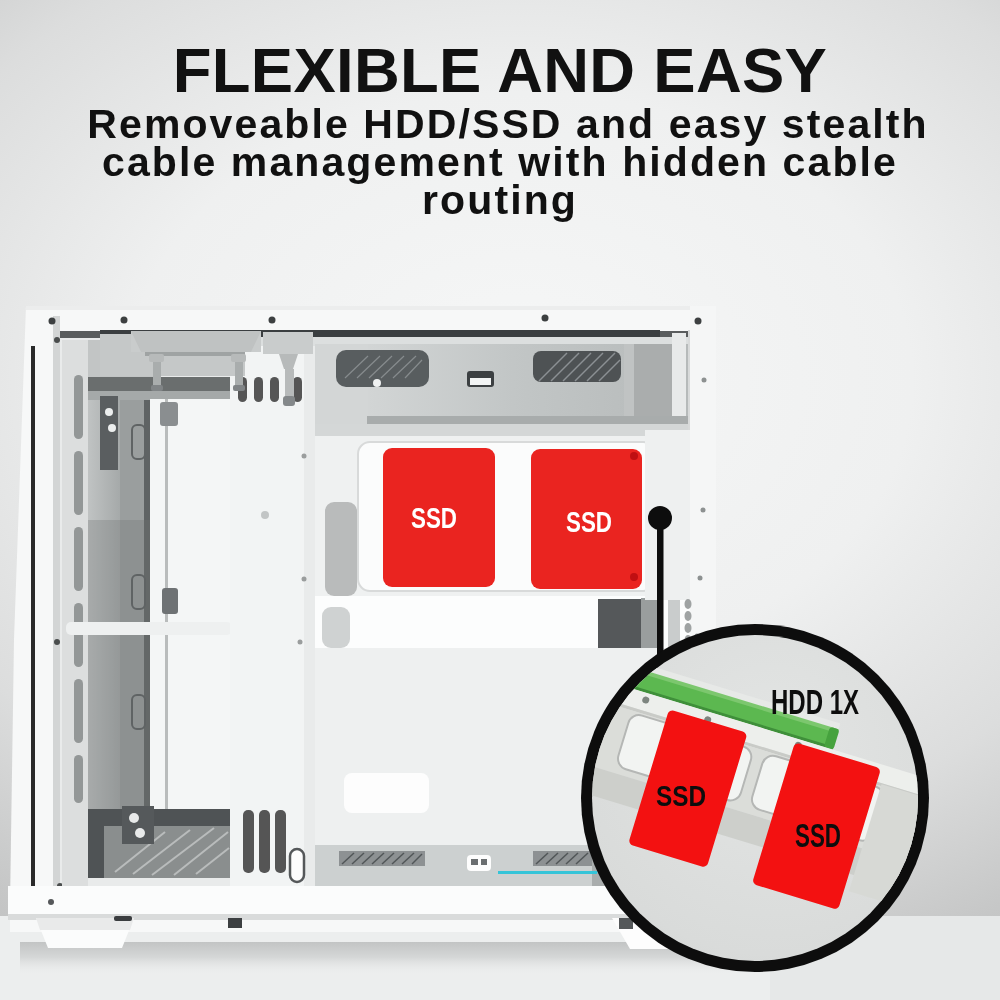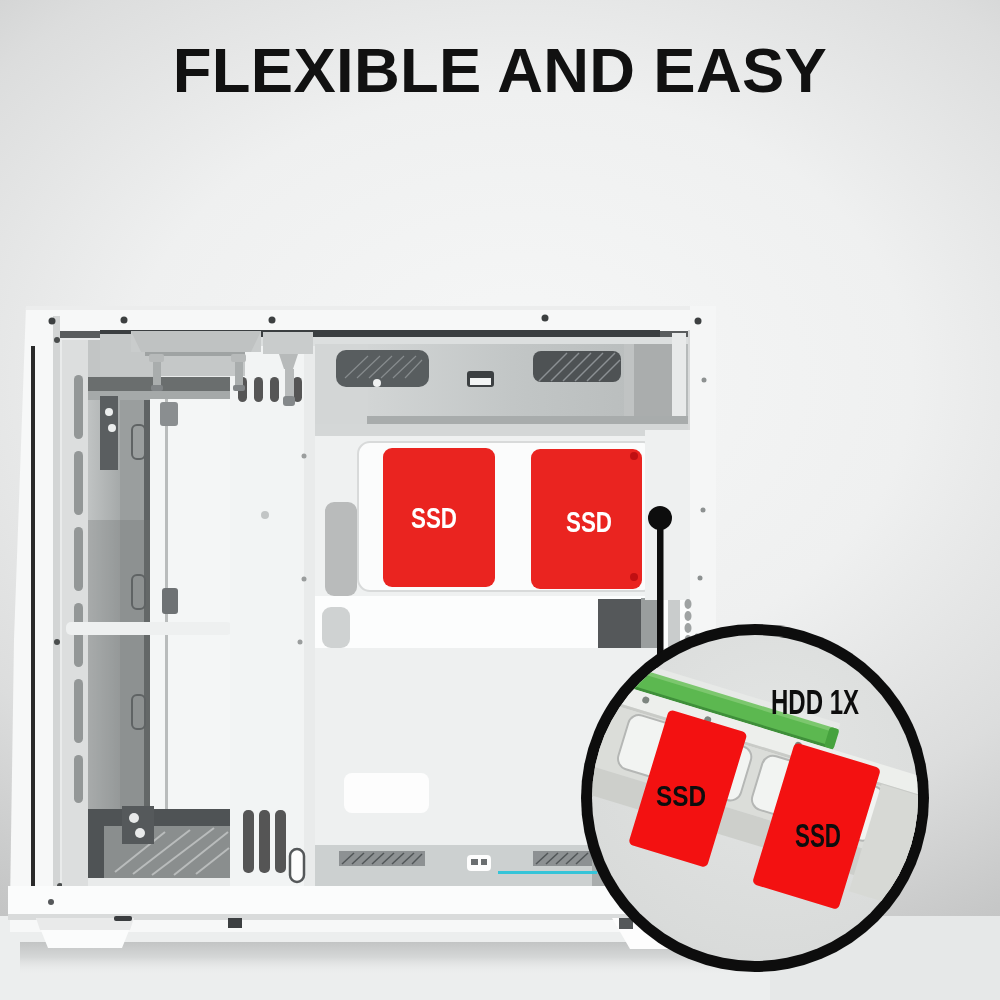--- a/index.html
+++ b/index.html
@@ -10,20 +10,25 @@
   }
   .ttl{position:absolute;left:0;width:1000px;text-align:center;color:#111;font-weight:bold;}
   #t1{top:39.4px;font-size:63.4px;line-height:63.4px;letter-spacing:0.3px;}
   #t2{top:105.2px;font-size:41px;letter-spacing:2.1px;line-height:38px;}
   svg{position:absolute;left:0;top:0;}
 </style>
 </head>
 <body>
 <div id="stage">
   <div class="ttl" id="t1">FLEXIBLE AND EASY</div>
+  <div class="ttl" id="t2">
+      <div style="position:relative;left:8px;">Removeable HDD/SSD and easy stealth</div>
+      <div>cable management with hidden cable</div>
+      <div>routing</div>
+    </div>
   <svg width="1000" height="1000" viewBox="0 0 1000 1000">
     <defs>
       <linearGradient id="glass" x1="0" y1="0" x2="1" y2="0">
         <stop offset="0" stop-color="#c0c3c3"></stop>
         <stop offset="0.5" stop-color="#a5a9a9"></stop>
         <stop offset="1" stop-color="#8f9393"></stop>
       </linearGradient>
       <linearGradient id="floorsh" x1="0" y1="0" x2="0" y2="1">
         <stop offset="0" stop-color="#c2c4c4"></stop>
         <stop offset="0.45" stop-color="#d5d7d7"></stop>

